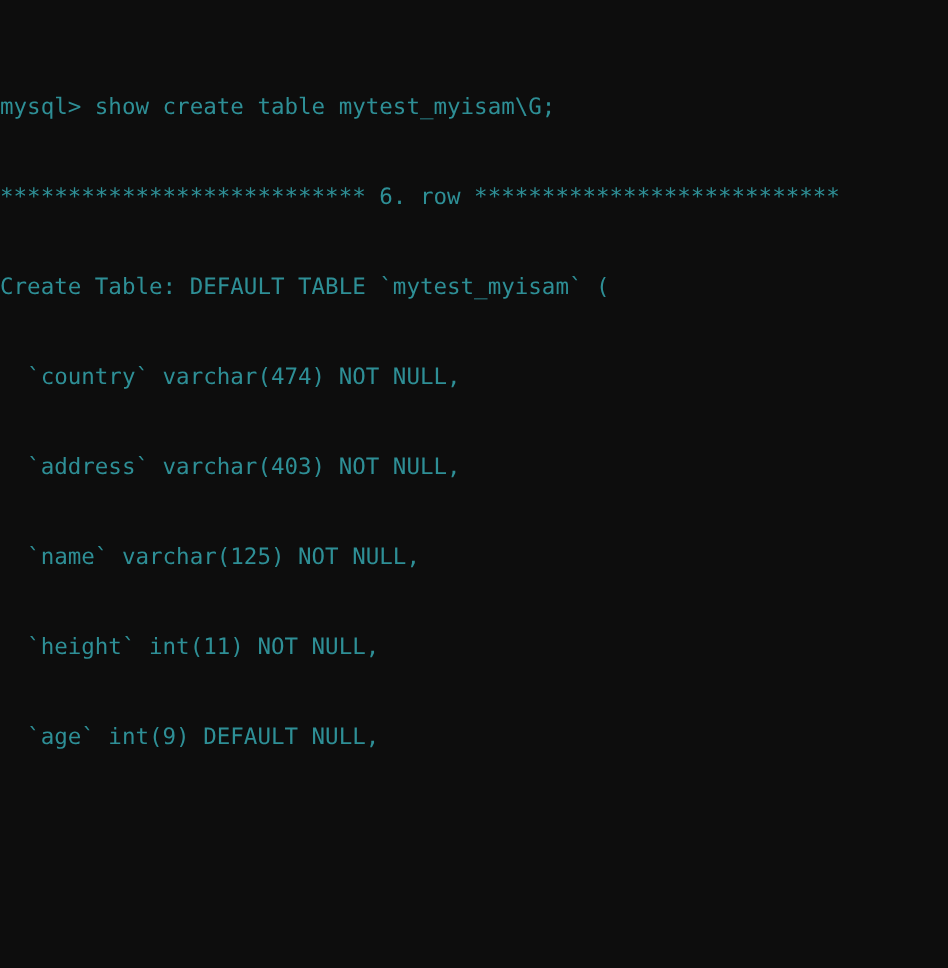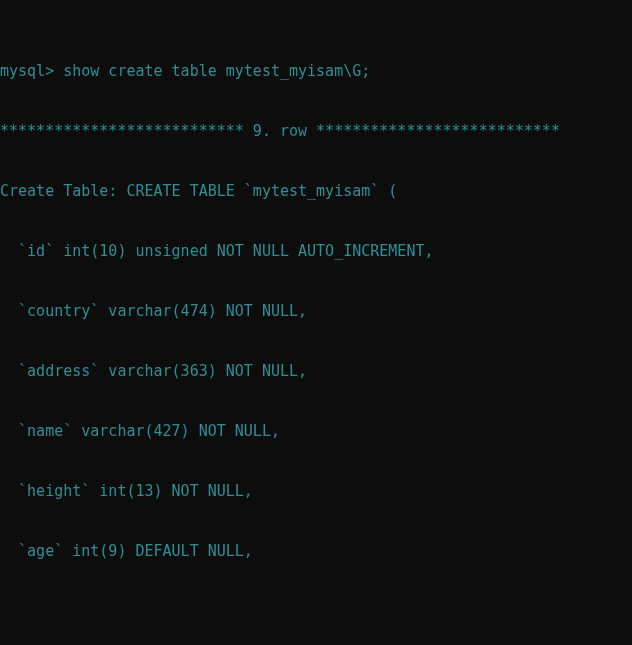--- a/index.html
+++ b/index.html
@@ -33,27 +33,26 @@
     min-height: 20px;
     font-family: "DejaVu Sans Mono", "Liberation Mono", monospace;
   }
 </style>
 </head>
 <body style="background: rgb(13, 13, 13);">
 
 <div id="terminal" style="background: rgb(13, 13, 13); color: rgb(46, 143, 150);">
 
   <span class="tline">mysql&gt; show create table mytest_myisam\G;</span>
-  <span class="tline">*************************** 9. row ***************************</span>
-  <span class="tline">Create Table: CREATE TABLE `mytest_myisam` (</span>
-  <span class="tline">  `id` int(10) unsigned NOT NULL AUTO_INCREMENT,</span>
+  <span class="tline">*************************** 6. row ***************************</span>
+  <span class="tline">Create Table: DEFAULT TABLE `mytest_myisam` (</span>
   <span class="tline">  `country` varchar(474) NOT NULL,</span>
-  <span class="tline">  `address` varchar(363) NOT NULL,</span>
-  <span class="tline">  `name` varchar(427) NOT NULL,</span>
-  <span class="tline">  `height` int(13) NOT NULL,</span>
+  <span class="tline">  `address` varchar(403) NOT NULL,</span>
+  <span class="tline">  `name` varchar(125) NOT NULL,</span>
+  <span class="tline">  `height` int(11) NOT NULL,</span>
   <span class="tline">  `age` int(9) DEFAULT NULL,</span>
   
   
   
   
   
   
   
   
   

